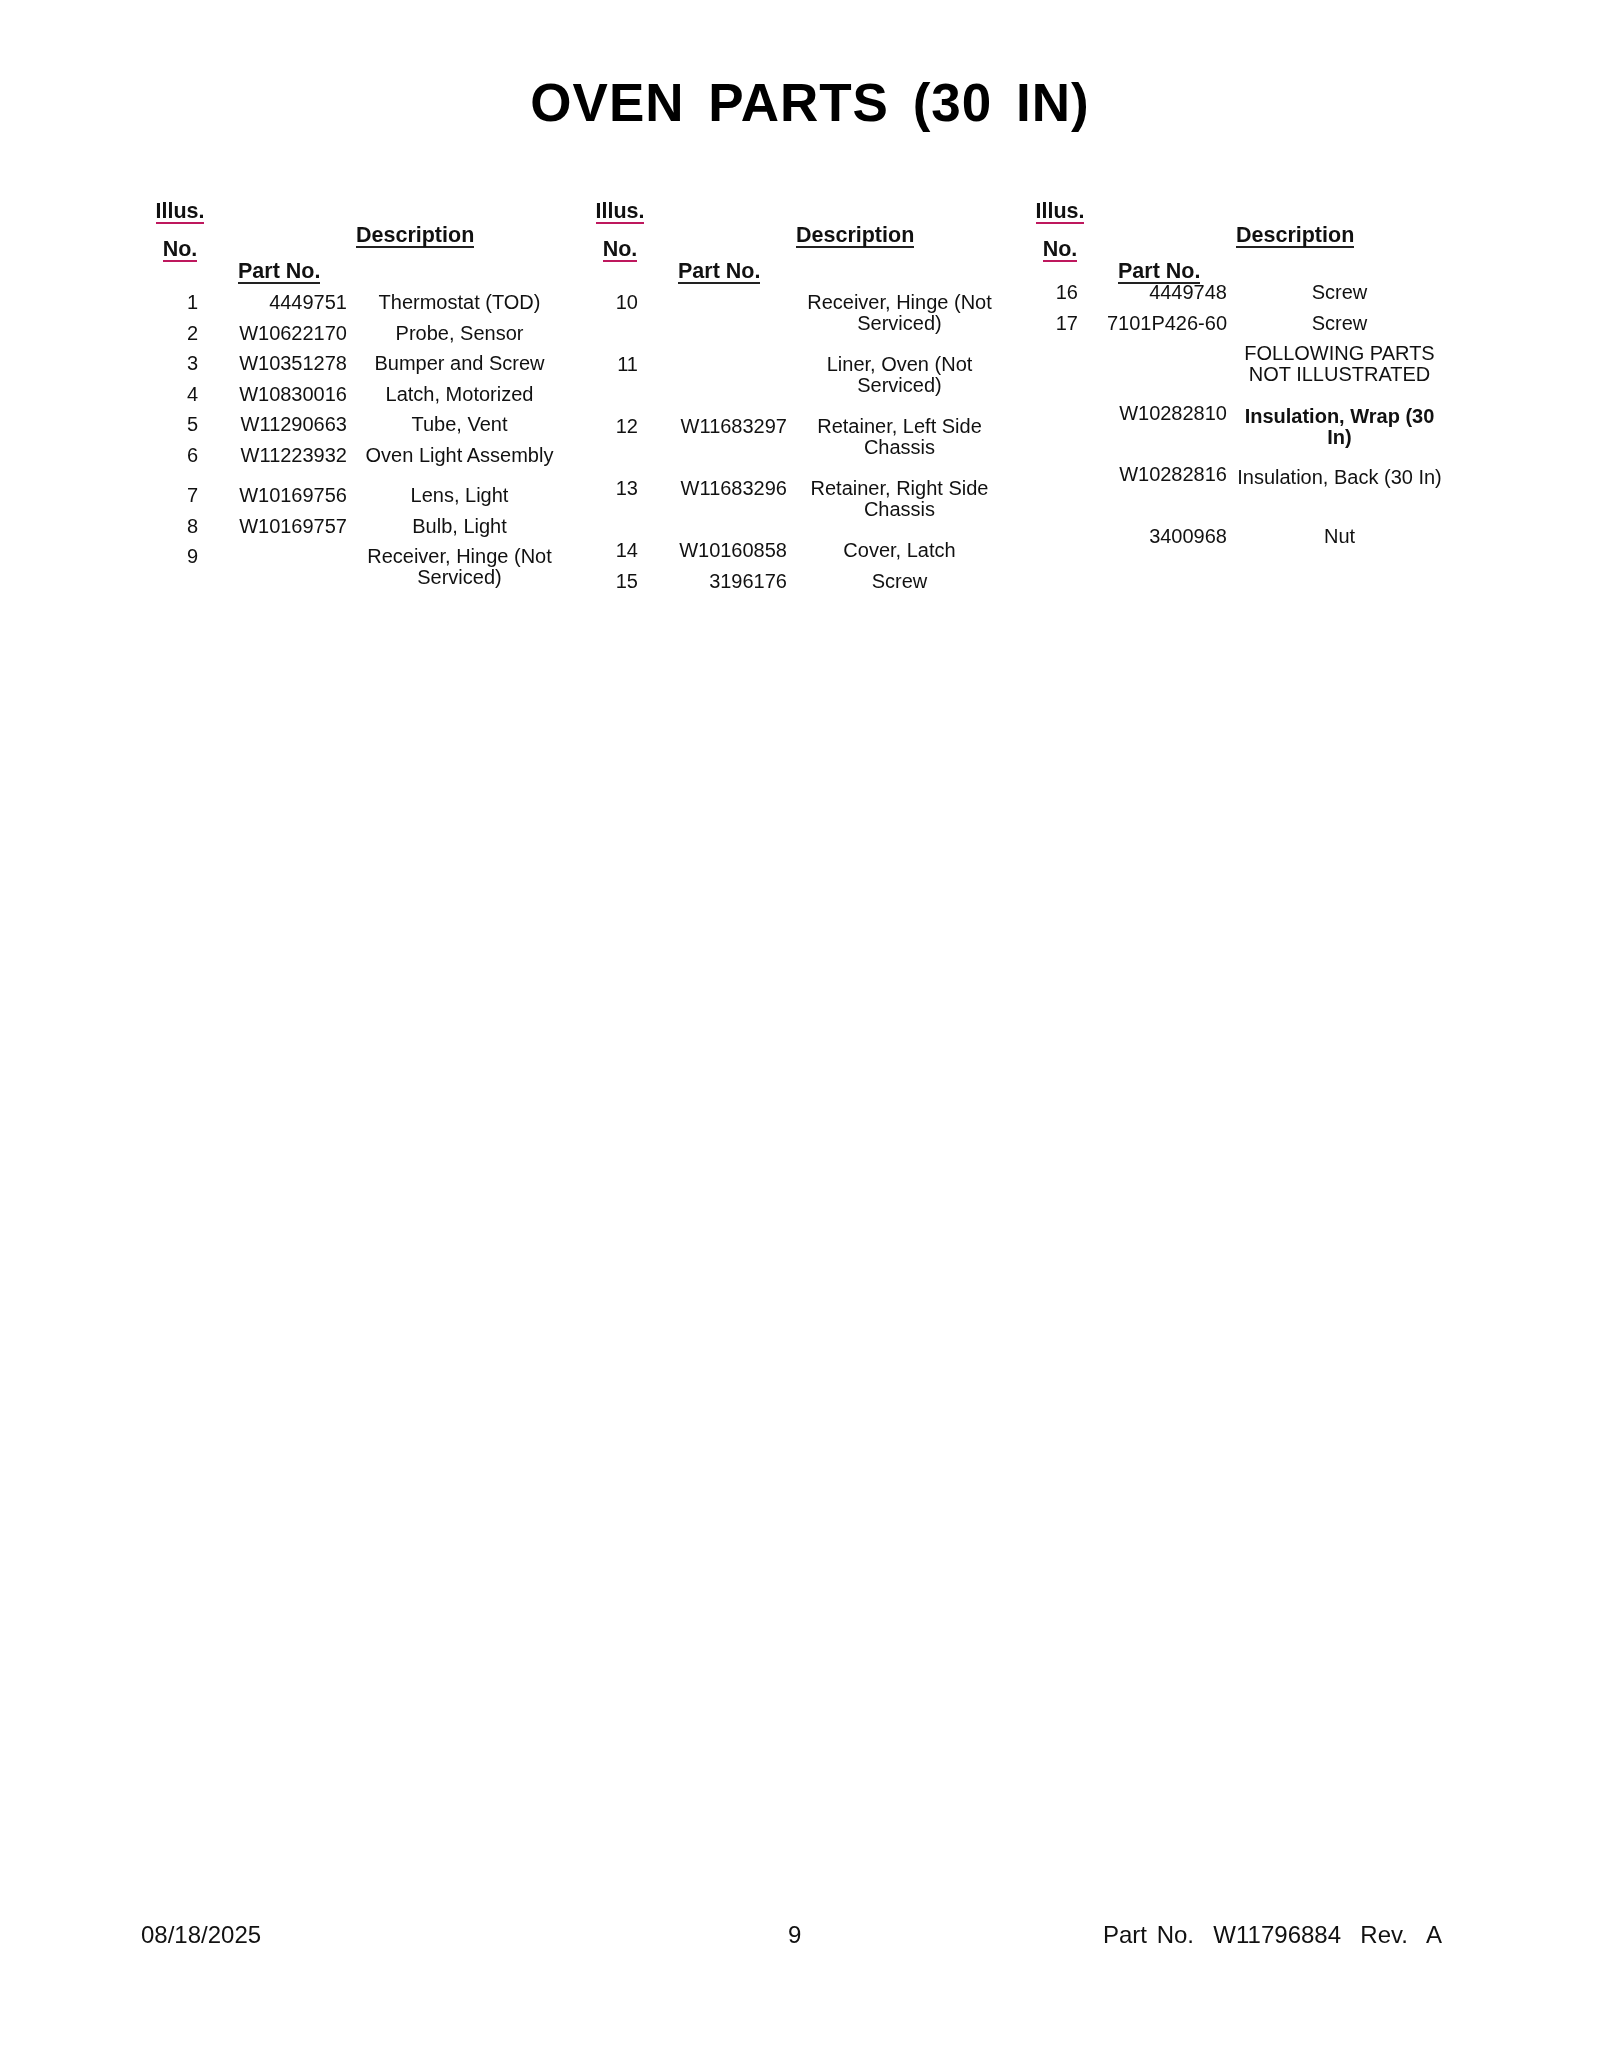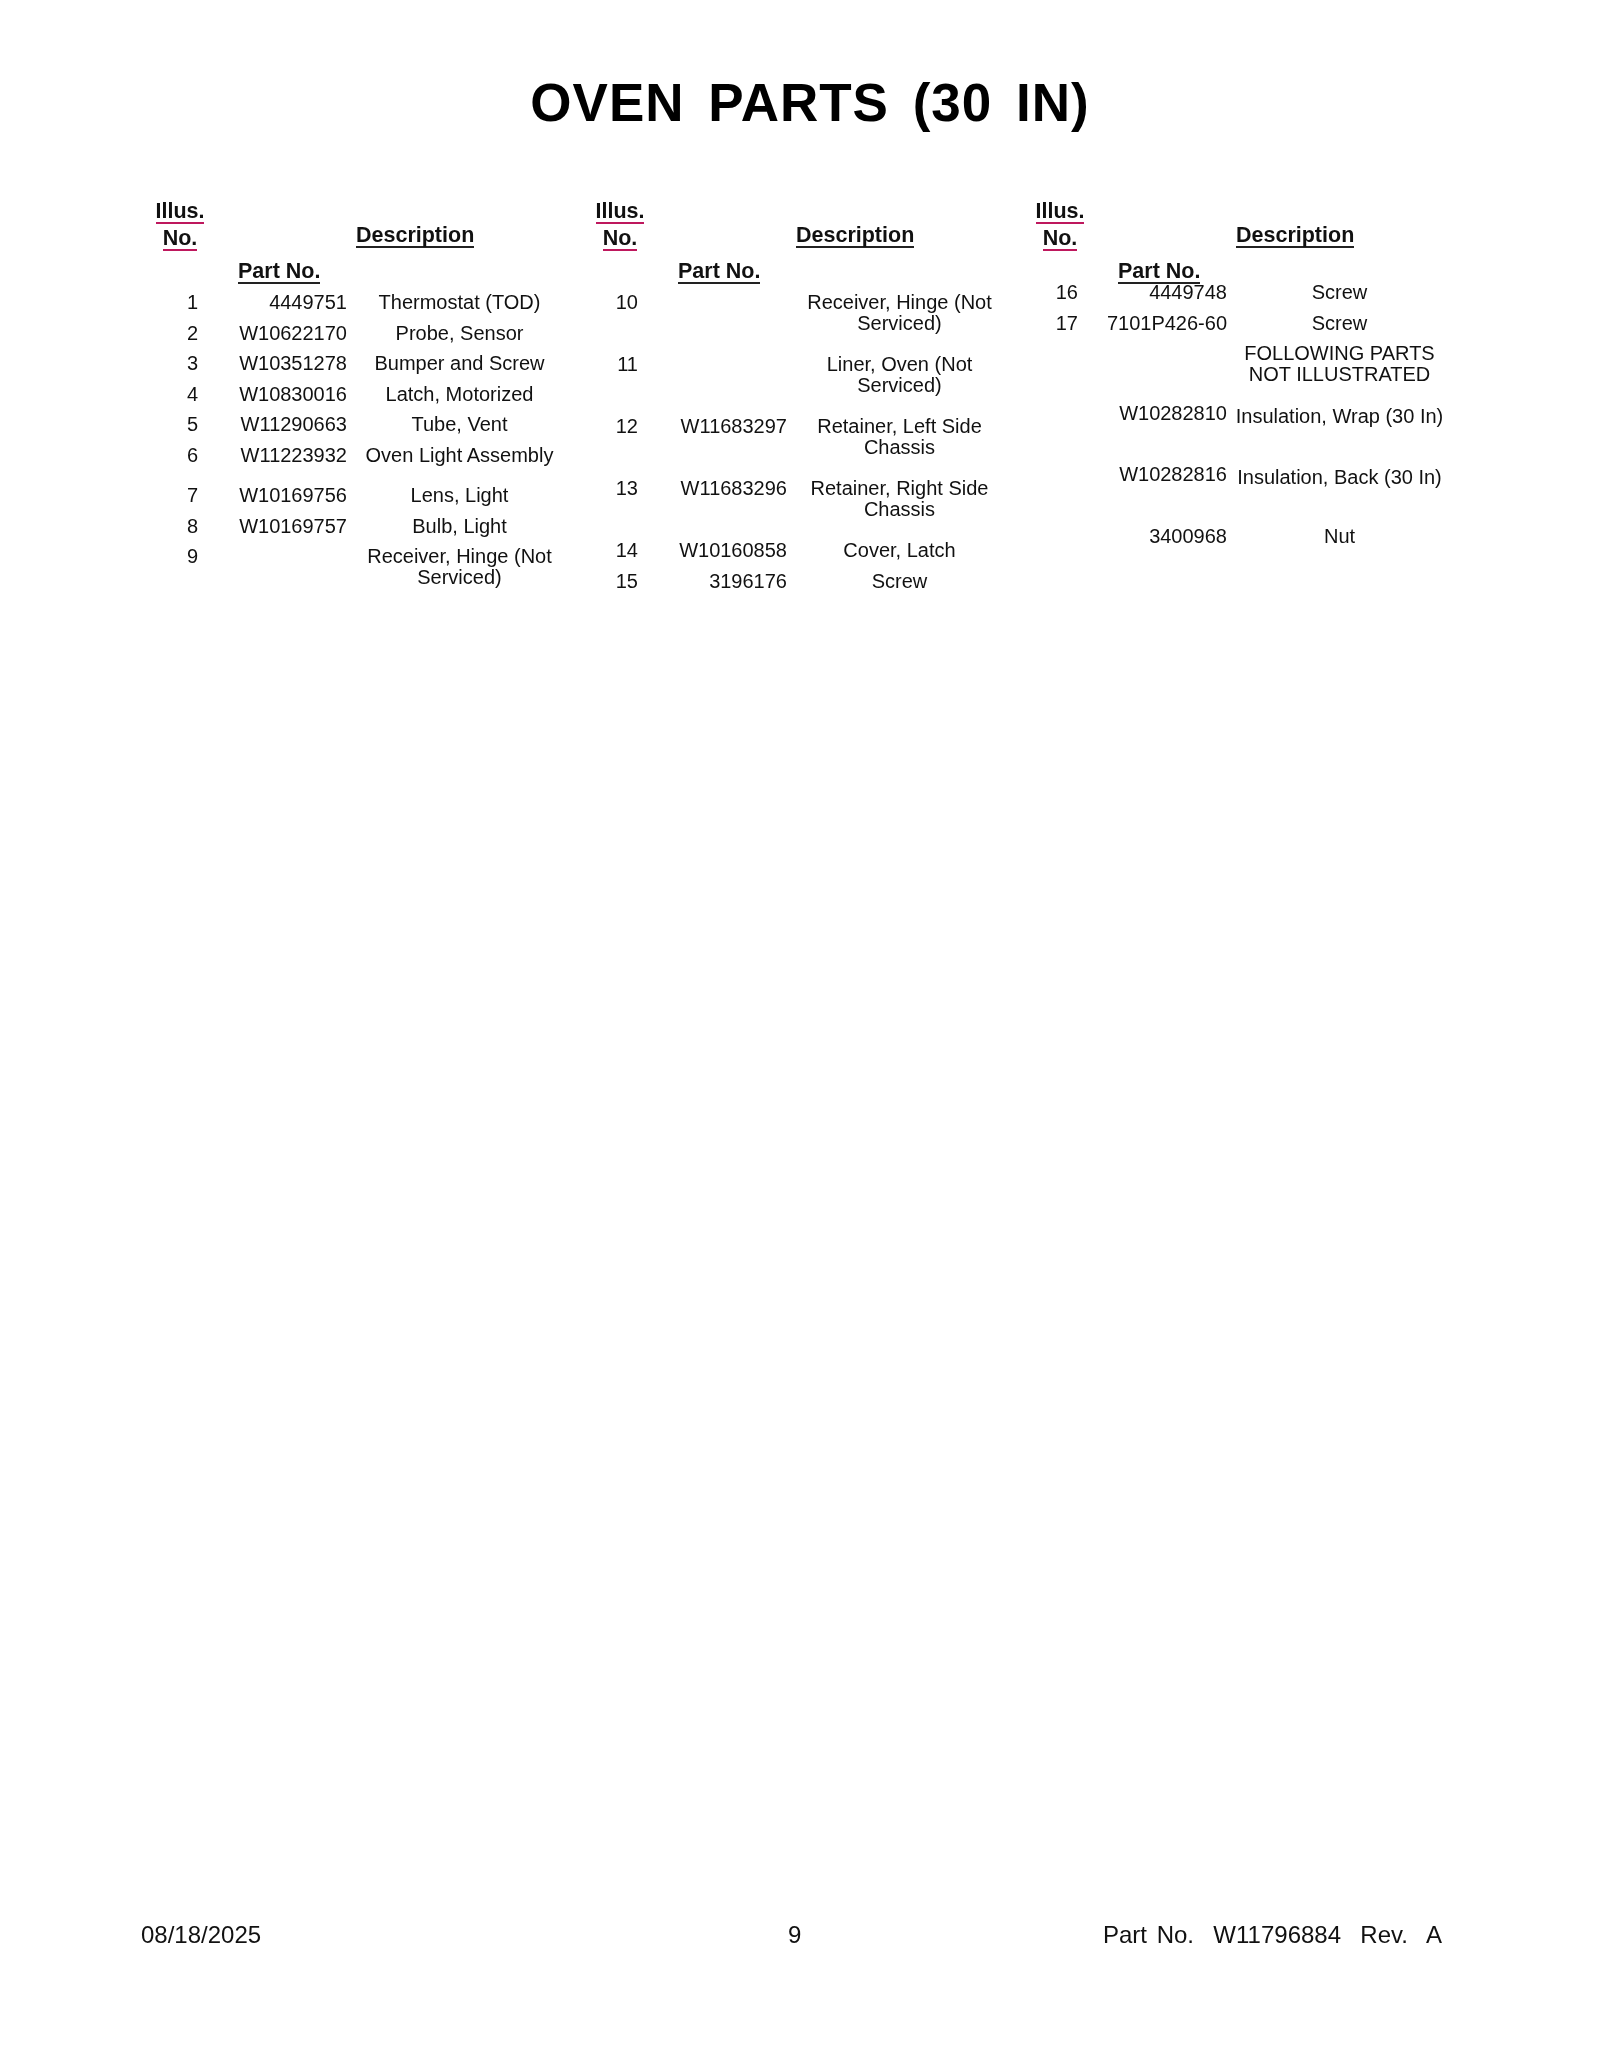--- a/index.html
+++ b/index.html
@@ -49,21 +49,21 @@
       top: 0;
       width: 56px;
       text-align: center;
       line-height: 26px;
     }
     .hdr-illus span {
       display: inline-block;
       border-bottom: 2px solid #be185d;
       line-height: 22px;
     }
-    .hdr-illus .line2 { margin-top: 3px; }
+    .hdr-illus .line2 { margin-top: 14px; }
     .hdr-part {
       position: absolute;
       left: 86px;
       top: 26px;
       border-bottom: 2px solid #222;
       line-height: 22px;
       margin-top: 36px;
     }
     .hdr-desc {
       position: absolute;
@@ -242,21 +242,21 @@
       <span class="cell-desc">Screw</span>
     </div>
     <div class="row" style="top:61px;">
       <span class="cell-illus"></span>
       <span class="cell-part"></span>
       <span class="cell-desc">FOLLOWING PARTS NOT ILLUSTRATED</span>
     </div>
     <div class="row" style="top:121px;">
       <span class="cell-illus"></span>
       <span class="cell-part">W10282810</span>
-      <span class="cell-desc" style="padding-top:3px;">Insulation, Wrap (30 In)</span>
+      <span class="cell-desc" style="padding-top:3px;font-weight:bold;">Insulation, Wrap (30 In)</span>
     </div>
     <div class="row" style="top:182px;">
       <span class="cell-illus"></span>
       <span class="cell-part">W10282816</span>
       <span class="cell-desc" style="padding-top:3px;">Insulation, Back (30 In)</span>
     </div>
     <div class="row" style="top:244px;">
       <span class="cell-illus"></span>
       <span class="cell-part">3400968</span>
       <span class="cell-desc">Nut</span>

